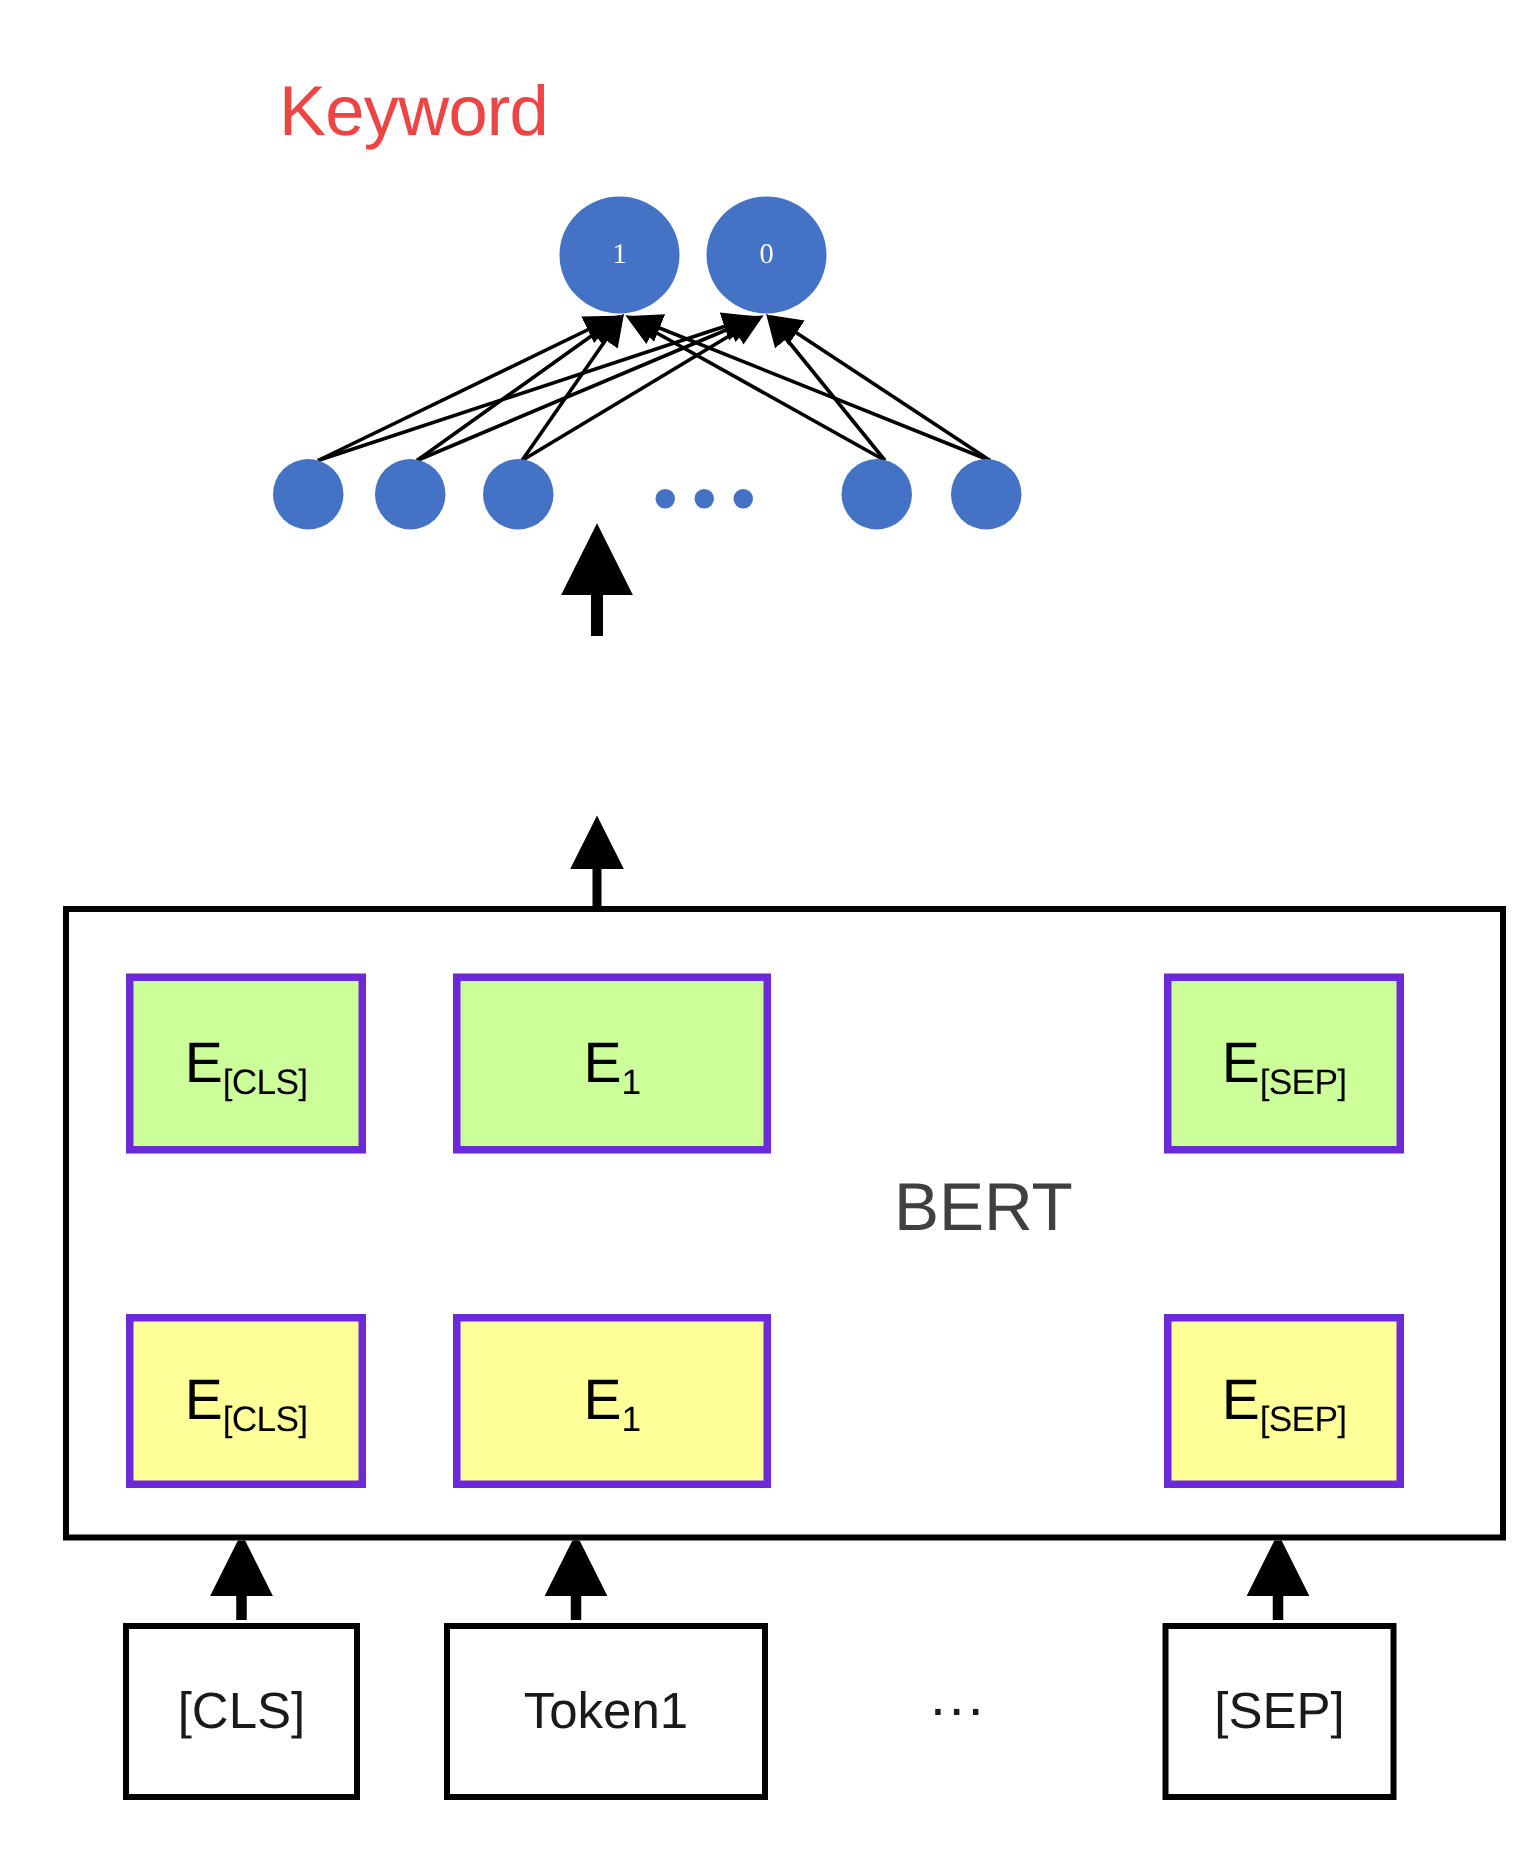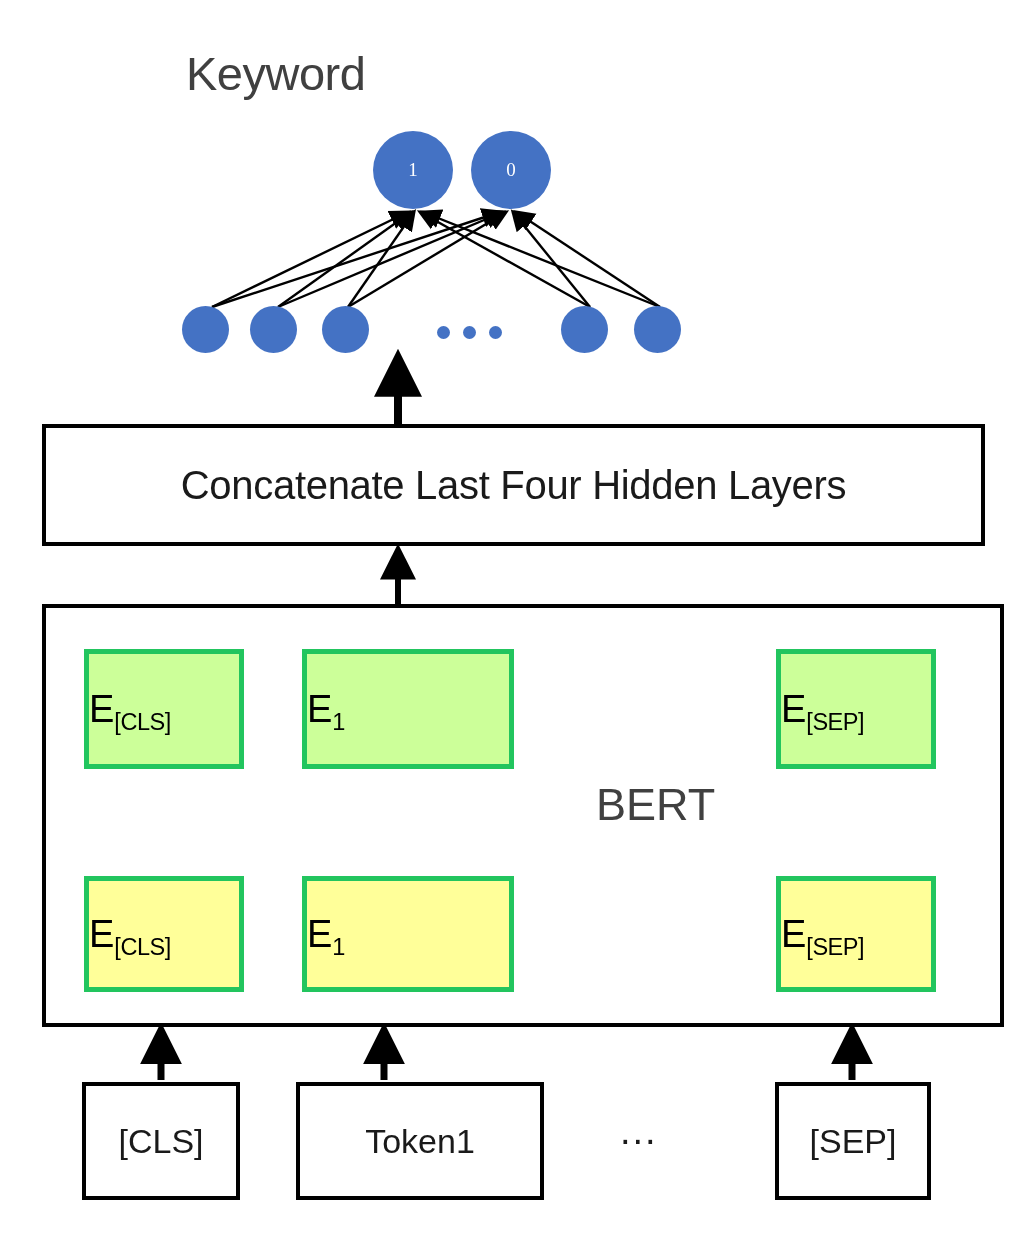--- a/index.html
+++ b/index.html
@@ -22,21 +22,21 @@
     position: absolute;
     left: 0;
     top: 0;
     width: 1026px;
     height: 1237px;
   }
   
   .class-label {
     position: absolute;
     font-size: 47px;
-    color: #404040;
+    color: #ef4444;
     white-space: nowrap;
     letter-spacing: -0.5px;
   }
   #label-keyword { left: 186px; top: 46px; }
   #label-nonkeyword { left: 540px; top: 46px; }
 
   
   .node {
     position: absolute;
     border-radius: 50%;
@@ -89,24 +89,24 @@
   }
   #bert-label {
     position: absolute;
     left: 596px; top: 779px;
     font-size: 45px;
     color: #404040;
   }
   .emb-box {
     position: absolute;
     box-sizing: border-box;
-    border: 5px solid #22c55e;
-    display: flex;
-    align-items: center;
-    justify-content: flex-start;
+    border: 5px solid #6d28d9;
+    display: flex;
+    align-items: center;
+    justify-content: center;
     font-size: 38px;
     color: #000000;
     font-family: "Liberation Sans", sans-serif;
   }
   .emb-green { background: #CCFF99; }
   .emb-yellow { background: #FFFF99; }
   .emb-box sub {
     font-size: 0.62em;
     vertical-align: baseline;
     position: relative;
@@ -184,23 +184,20 @@
   <div class="node hidden-node" style="left:182px; top:306px;"></div>
   <div class="node hidden-node" style="left:250px; top:306px;"></div>
   <div class="node hidden-node" style="left:322px; top:306px;"></div>
   <div class="node hidden-node" style="left:561px; top:306px;"></div>
   <div class="node hidden-node" style="left:634px; top:306px;"></div>
 
   <div class="ellipsis-dot" style="left:437px; top:326px;"></div>
   <div class="ellipsis-dot" style="left:463px; top:326px;"></div>
   <div class="ellipsis-dot" style="left:489px; top:326px;"></div>
 
-  <div class="rect" id="concat-box">
-    <span>Concatenate Last Four Hidden Layers</span>
-  </div>
 
   <div class="rect" id="bert-box">
 
     <div class="emb-box emb-green" style="left:38px; top:41px; width:160px; height:120px;">
       <span>E<sub>[CLS]</sub></span>
     </div>
     <div class="emb-box emb-green" style="left:256px; top:41px; width:212px; height:120px;">
       <span>E<sub>1</sub></span>
     </div>
     <div class="emb-box emb-green" style="left:730px; top:41px; width:160px; height:120px;">
@@ -216,21 +213,21 @@
     <div class="emb-box emb-yellow" style="left:730px; top:268px; width:160px; height:116px;">
       <span>E<sub>[SEP]</sub></span>
     </div>
   </div>
 
   <div id="bert-label">BERT</div>
 
   <div class="token-box" style="left:82px; top:1082px; width:158px; height:118px;">
     <span>[CLS]</span>
   </div>
-  <div class="token-box" style="left:296px; top:1082px; width:248px; height:118px;">
+  <div class="token-box" style="left:296px; top:1082px; width:216px; height:118px;">
     <span>Token1</span>
   </div>
   <div id="token-ellipsis">...</div>
   <div class="token-box" style="left:775px; top:1082px; width:156px; height:118px;">
     <span>[SEP]</span>
   </div>
 
 </div>
 
 </body></html>

